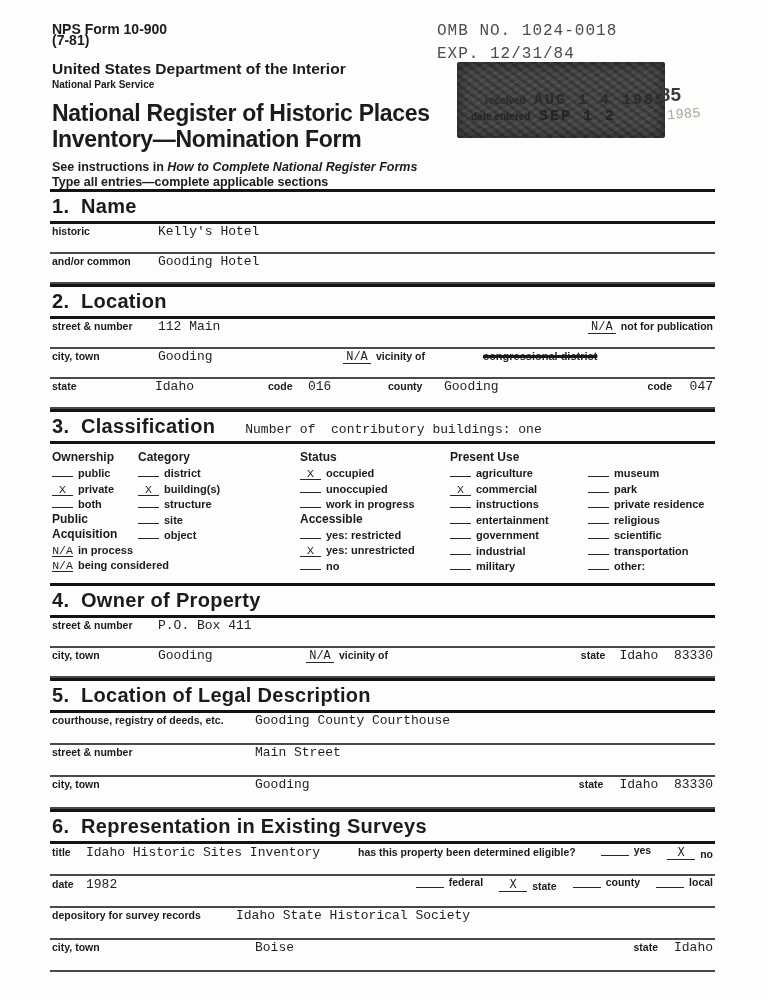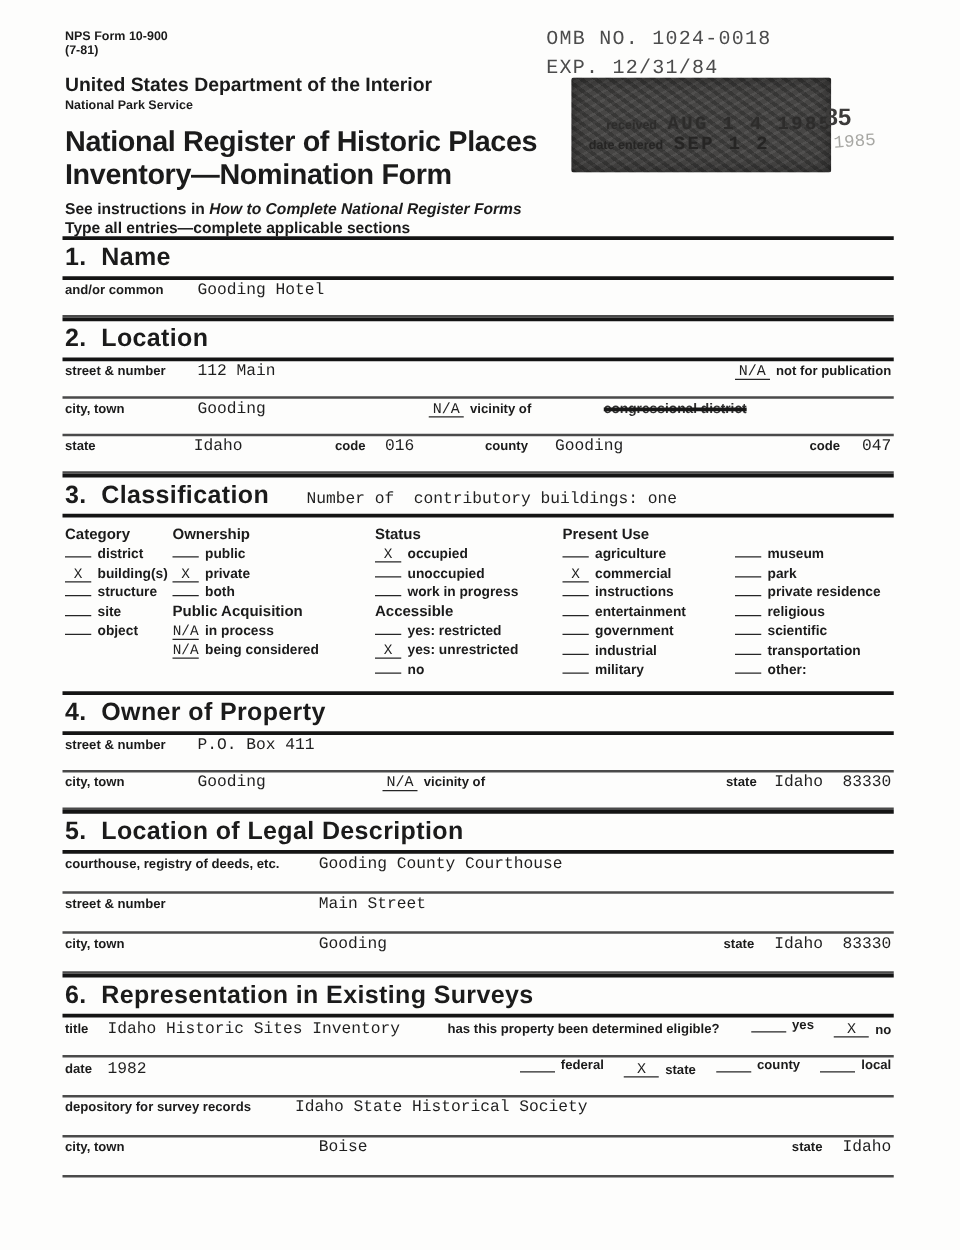--- a/index.html
+++ b/index.html
@@ -1,21 +1,21 @@
 <!DOCTYPE html>
 <html><head>
 <meta charset="utf-8">
 <style>
   html,body{margin:0;padding:0;background:#e8e8e6;}
   .page{position:relative;width:768px;height:1000px;background:#fdfdfc;margin:0 auto;
         font-family:"Liberation Sans",sans-serif;color:#1b1b1b;overflow:hidden;}
   .content{padding:0 53px 0 50px;}
   
   .hdr{position:relative;padding-top:24px;height:165px;}
-  .form-no{font-size:10px;font-weight:bold;line-height:11px;padding-left:2px;}
+  .form-no{font-size:14px;font-weight:bold;line-height:11px;padding-left:2px;}
   .omb{position:absolute;left:437px;top:20px;font-family:"Liberation Mono",monospace;
        color:#4c4c4c;font-size:16px;line-height:23px;letter-spacing:1px;white-space:pre;}
   .dept{margin-top:14px;padding-left:2px;}
   .dept .l1{font-size:15.5px;font-weight:bold;}
   .dept .l2{font-size:10px;font-weight:bold;margin-top:1px;}
   .big{margin-top:10px;padding-left:2px;font-size:23px;font-weight:bold;line-height:26px;letter-spacing:-.3px;}
   .instr{margin-top:8px;padding-left:2px;font-size:12.5px;font-weight:bold;line-height:15px;}
   .instr i{font-style:italic;}
   
   .stamp{position:absolute;left:457px;top:62px;width:208px;height:76px;border-radius:2px;
@@ -99,20 +99,24 @@
       <div><span>See instructions in </span><i>How to Complete National Register Forms</i></div>
       <div>Type all entries—complete applicable sections</div>
     </div>
   </div>
 
   <div class="content">
     <div class="sec-head">
         <span class="h">1.  Name</span>
       </div>
     <div class="frow">
+      <span class="flabel" style="width:106px">historic</span>
+      <span class="val">Kelly's Hotel</span>
+    </div>
+    <div class="frow">
       <span class="flabel" style="width:106px">and/or common</span>
       <span class="val">Gooding Hotel</span>
     </div>
   </div>
 
   <div class="content">
     <div class="sec-head">
         <span class="h">2.  Location</span>
       </div>
     <div class="frow">
@@ -140,35 +144,35 @@
     </div>
   </div>
 
   <div class="content">
     <div class="sec-head">
       <span class="h">3.  Classification</span>
       <span class="sec-note">Number of  contributory buildings: one</span>
     </div>
     <div class="cgrid">
       <div>
-        <div class="chead">Category</div>
-        <div class="citem"><span class="bl"></span><span class="cl">district</span></div>
-        <div class="citem"><span class="bl">X</span><span class="cl">building(s)</span></div>
-        <div class="citem"><span class="bl"></span><span class="cl">structure</span></div>
-        <div class="citem"><span class="bl"></span><span class="cl">site</span></div>
-        <div class="citem"><span class="bl"></span><span class="cl">object</span></div>
-      </div>
-      <div>
         <div class="chead">Ownership</div>
         <div class="citem"><span class="bl"></span><span class="cl">public</span></div>
         <div class="citem"><span class="bl">X</span><span class="cl">private</span></div>
         <div class="citem"><span class="bl"></span><span class="cl">both</span></div>
         <div class="chead">Public Acquisition</div>
         <div class="citem"><span class="bl">N/A</span><span class="cl">in process</span></div>
         <div class="citem"><span class="bl">N/A</span><span class="cl">being considered</span></div>
+      </div>
+      <div>
+        <div class="chead">Category</div>
+        <div class="citem"><span class="bl"></span><span class="cl">district</span></div>
+        <div class="citem"><span class="bl">X</span><span class="cl">building(s)</span></div>
+        <div class="citem"><span class="bl"></span><span class="cl">structure</span></div>
+        <div class="citem"><span class="bl"></span><span class="cl">site</span></div>
+        <div class="citem"><span class="bl"></span><span class="cl">object</span></div>
       </div>
       <div>
         <div class="chead">Status</div>
         <div class="citem"><span class="bl">X</span><span class="cl">occupied</span></div>
         <div class="citem"><span class="bl"></span><span class="cl">unoccupied</span></div>
         <div class="citem"><span class="bl"></span><span class="cl">work in progress</span></div>
         <div class="chead">Accessible</div>
         <div class="citem"><span class="bl"></span><span class="cl">yes: restricted</span></div>
         <div class="citem"><span class="bl">X</span><span class="cl">yes: unrestricted</span></div>
         <div class="citem"><span class="bl"></span><span class="cl">no</span></div>

